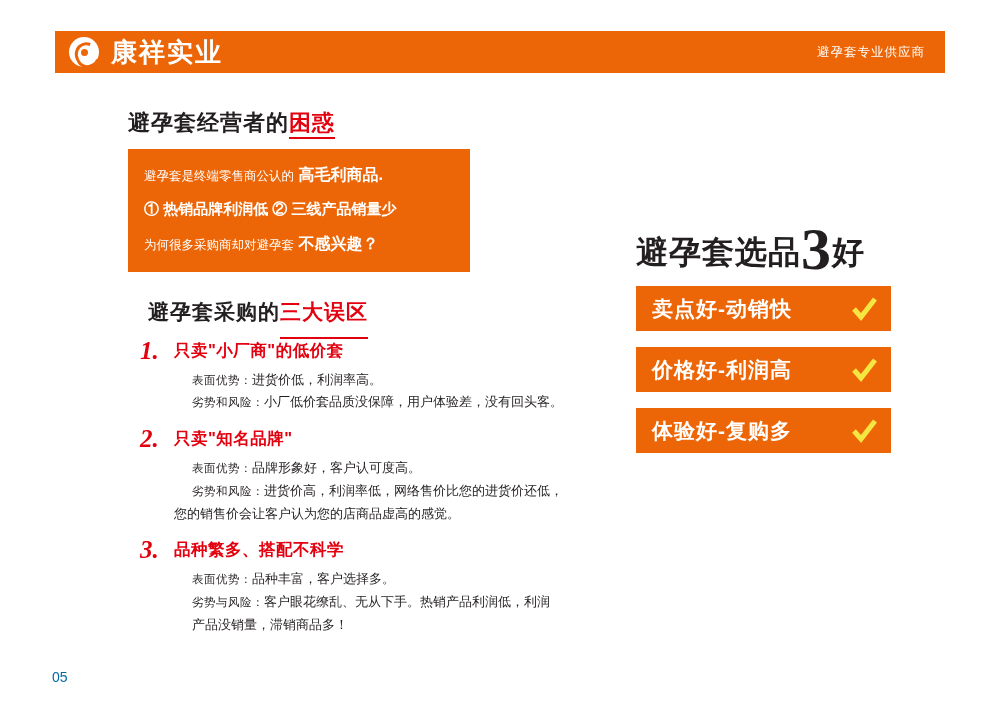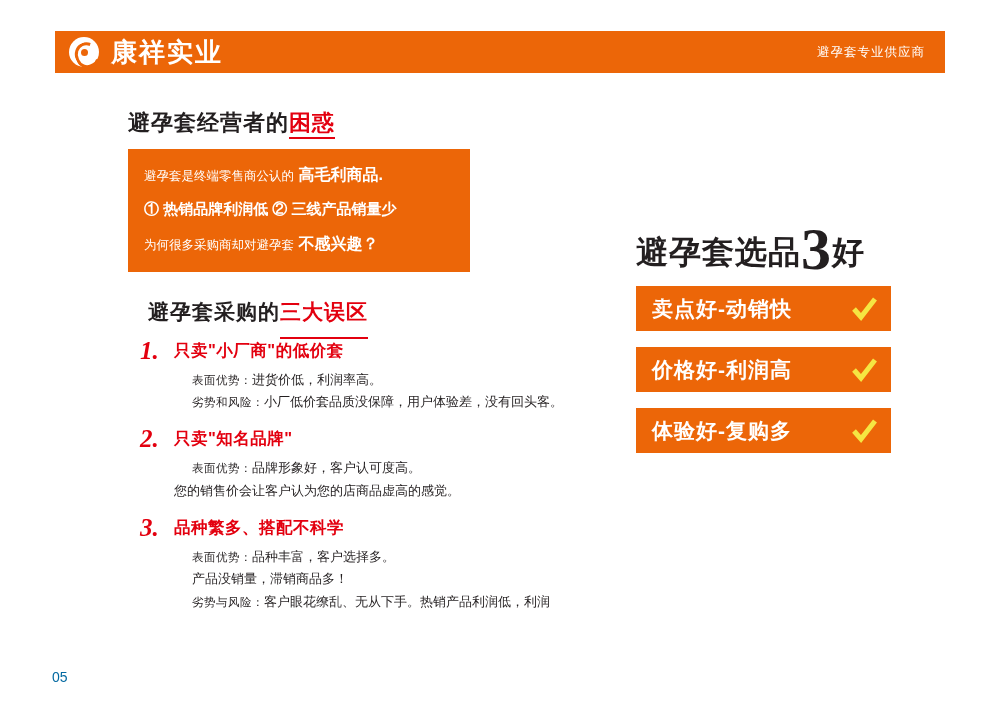--- a/index.html
+++ b/index.html
@@ -264,36 +264,39 @@
     </div>
 
     
     <div class="item">
       <div class="item-num">2.</div>
       <div class="item-head">只卖"知名品牌"</div>
       <div class="item-body">
         <div>
           <span class="lbl">表面优势：</span><span>品牌形象好，客户认可度高。</span>
         </div>
+        <div>
+          <span class="lbl">劣势和风险：</span><span>进货价高，利润率低，网络售价比您的进货价还低，</span>
+        </div>
         <div style="margin-left:-18px;">您的销售价会让客户认为您的店商品虚高的感觉。</div>
       </div>
     </div>
 
     
     <div class="item">
       <div class="item-num">3.</div>
       <div class="item-head">品种繁多、搭配不科学</div>
       <div class="item-body">
         <div>
           <span class="lbl">表面优势：</span><span>品种丰富，客户选择多。</span>
         </div>
+        <div>
+          <span class="lbl">劣势与风险：</span><span>客户眼花缭乱、无从下手。热销产品利润低，利润</span>
+        </div>
         <div>产品没销量，滞销商品多！</div>
-        <div>
-          <span class="lbl">劣势与风险：</span><span>客户眼花缭乱、无从下手。热销产品利润低，利润</span>
-        </div>
       </div>
     </div>
 
   </div>
 
   <div class="right-col">
     <div class="right-title">
       <span>避孕套选品</span><span class="big3">3</span><span>好</span>
     </div>
 

